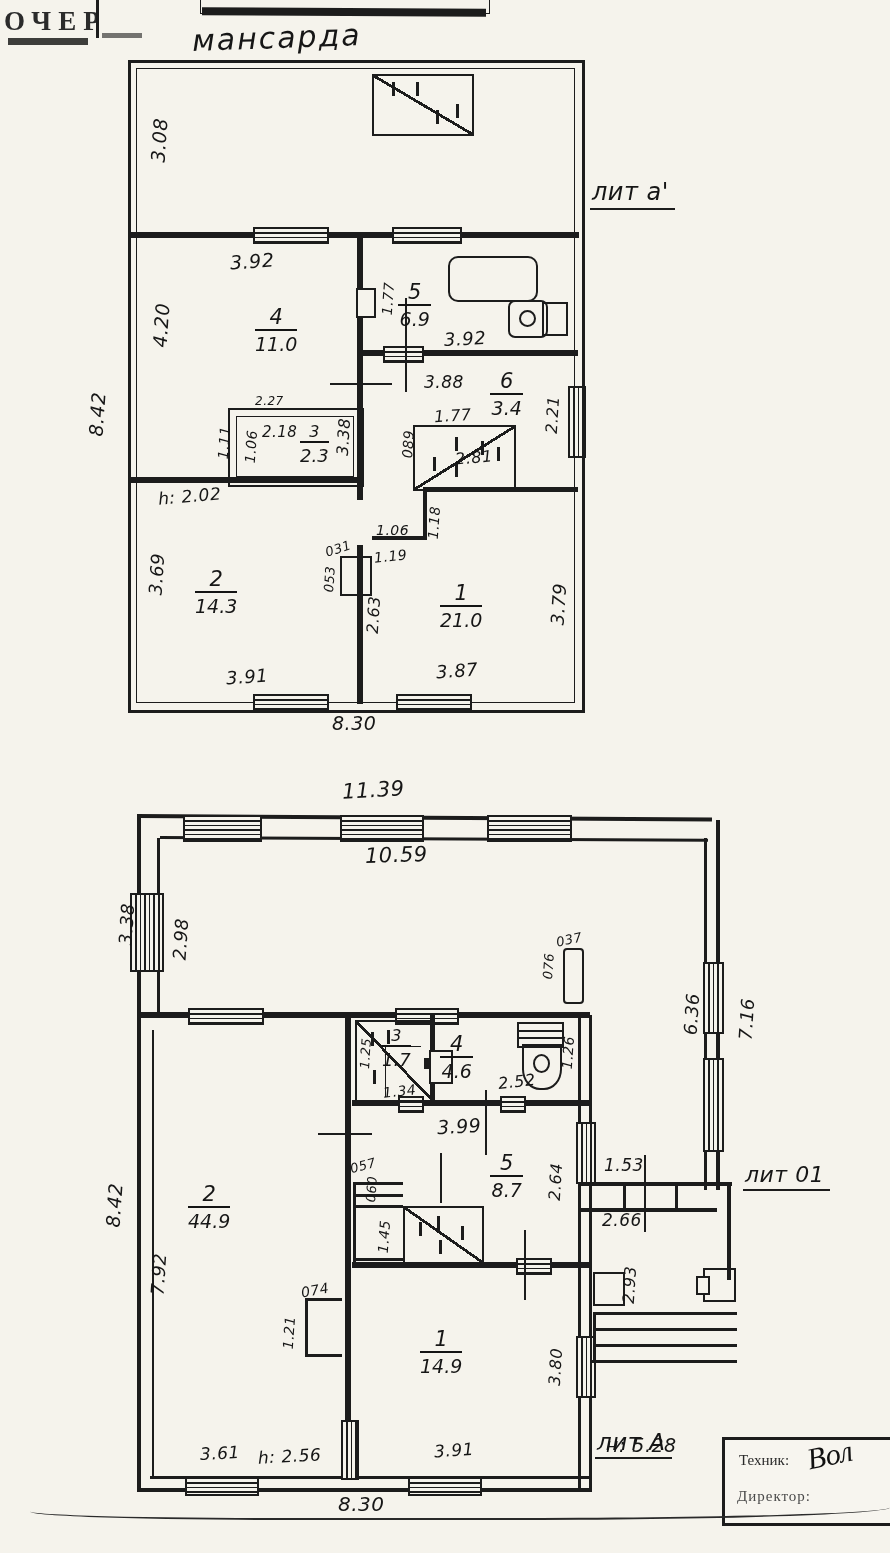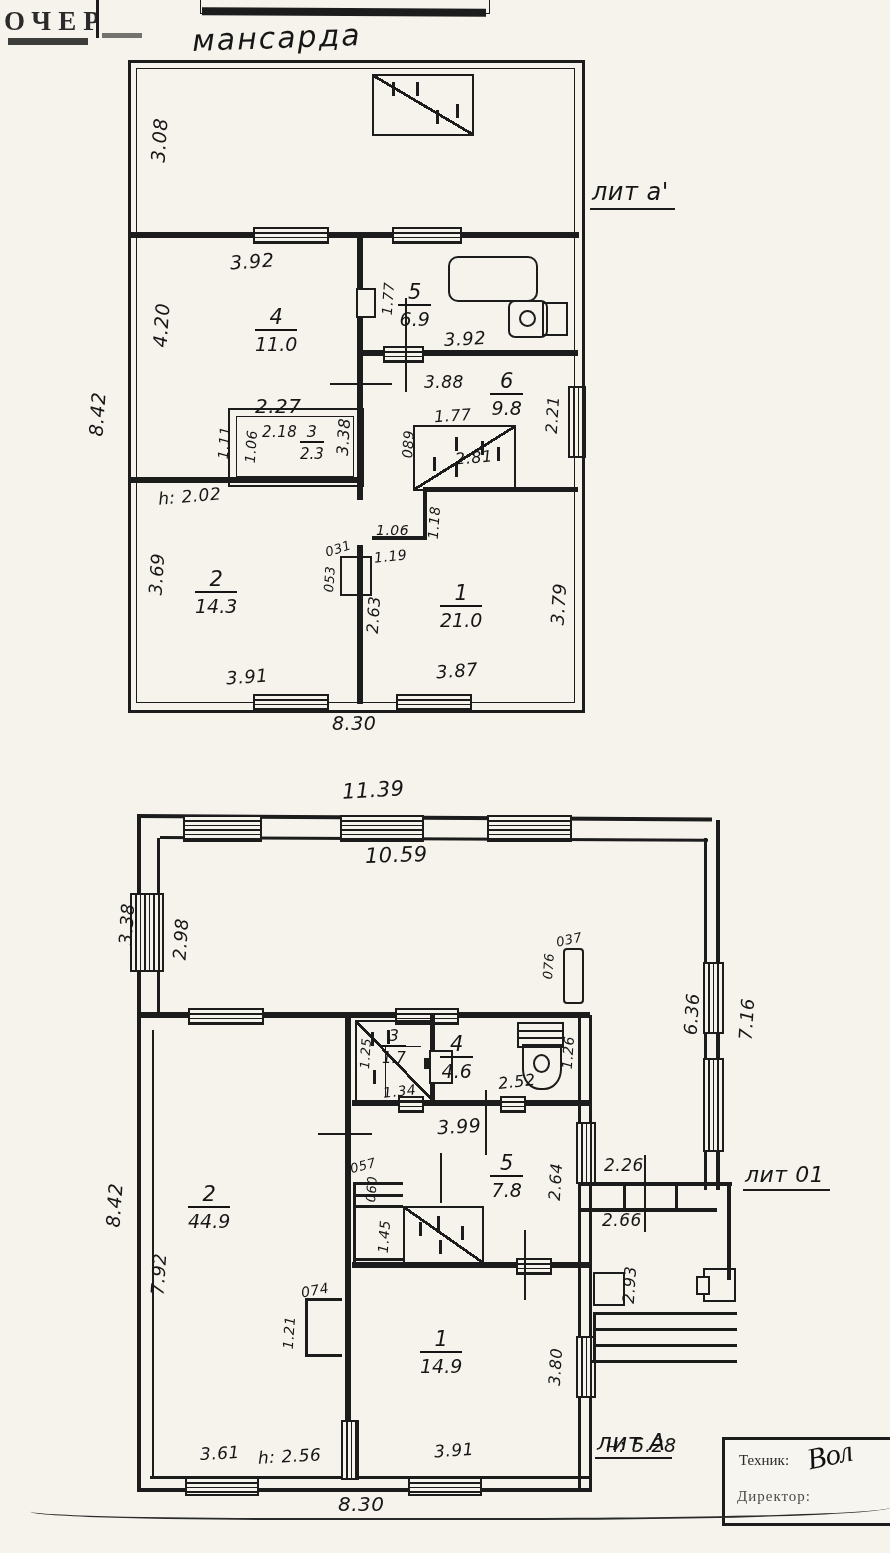--- a/index.html
+++ b/index.html
@@ -11,21 +11,21 @@
   .winh{position:absolute;border:2px solid #1c1c1c;background-color:#f5f3ec;
         background-image:repeating-linear-gradient(to bottom,transparent 0 3px,#1c1c1c 3px 4.6px);}
   .winv{position:absolute;border:2px solid #1c1c1c;background-color:#f5f3ec;
         background-image:repeating-linear-gradient(to right,transparent 0 3px,#1c1c1c 3px 4.6px);}
   .dim{position:absolute;font-style:italic;font-size:17px;letter-spacing:.5px;white-space:nowrap;}
   .vt{writing-mode:vertical-rl;transform:rotate(184deg);}
   .room{position:absolute;text-align:center;font-style:italic;}
   .room .num{display:block;font-size:21px;line-height:1.05;border-bottom:2px solid #141414;padding:0 10px 1px;}
   .room .area{display:block;font-size:19px;padding-top:2px;}
   .room.sm .num{font-size:16px;padding:0 6px 0;}
-  .room.sm .area{font-size:15px;}
+  .room.sm .area{font-size:18px;}
   .diag-up{background-image:linear-gradient(to top right,transparent calc(50% - 1.4px),#1c1c1c calc(50% - 1.4px),#1c1c1c calc(50% + 1.4px),transparent calc(50% + 1.4px));}
   .diag-dn{background-image:linear-gradient(to bottom right,transparent calc(50% - 1.4px),#1c1c1c calc(50% - 1.4px),#1c1c1c calc(50% + 1.4px),transparent calc(50% + 1.4px));}
   .tread{position:absolute;background:#1c1c1c;width:2.5px;height:14px;}
   .underl{border-bottom:2.5px solid #1c1c1c;padding:0 6px 2px 2px;}
   .serif{font-family:"Liberation Serif",serif;}
 </style>
 </head>
 <body>
 
 <div id="page">
@@ -97,21 +97,21 @@
   <div class="dim underl" style="left:590px;top:178px;font-size:24px;">лит а'</div>
   <div class="dim" style="left:230px;top:250px;font-size:19px;transform:rotate(-4deg);">3.92</div>
   <div class="dim vt" style="left:150px;top:303px;font-size:19px;">4.20</div>
   <div class="dim vt" style="left:86px;top:392px;font-size:19px;">8.42</div>
 
   <div class="room" style="left:255px;top:306px;">
     <span class="num">4</span>
     <span class="area">11.0</span>
   </div>
 
-  <div class="dim" style="left:255px;top:394px;font-size:20px;text-align:center;">2.27</div>
+  <div class="dim" style="left:255px;top:394px;font-size:12px;text-align:center;">2.27</div>
   <div class="dim" style="left:262px;top:423px;font-size:15px;">2.18</div>
   <div class="room sm" style="left:300px;top:424px;">
     <span class="num">3</span>
     <span class="area">2.3</span>
   </div>
   <div class="dim vt" style="left:216px;top:426px;font-size:14px;">1.11</div>
   <div class="dim vt" style="left:243px;top:430px;font-size:14px;">1.06</div>
   <div class="dim" style="left:158px;top:486px;font-size:17px;transform:rotate(-5deg);">h: 2.02</div>
 
   <div class="room" style="left:195px;top:568px;">
@@ -136,21 +136,21 @@
   <div class="room" style="left:398px;top:281px;">
     <span class="num">5</span>
     <span class="area">6.9</span>
   </div>
   <div class="dim vt" style="left:380px;top:282px;font-size:14px;">1.77</div>
   <div class="dim" style="left:444px;top:328px;font-size:18px;transform:rotate(-3deg);">3.92</div>
 
   <div class="dim" style="left:424px;top:372px;font-size:17px;">3.88</div>
   <div class="room" style="left:490px;top:370px;">
     <span class="num">6</span>
-    <span class="area">9.8</span>
+    <span class="area">3.4</span>
   </div>
   <div class="dim vt" style="left:543px;top:396px;font-size:16px;">2.21</div>
   <div class="dim" style="left:434px;top:406px;font-size:16px;transform:rotate(-4deg);">1.77</div>
   <div class="dim vt" style="left:400px;top:430px;font-size:14px;">089</div>
   <div class="dim" style="left:455px;top:448px;font-size:16px;transform:rotate(-5deg);">2.81</div>
   <div class="dim vt" style="left:334px;top:418px;font-size:16px;">3.38</div>
   <div class="dim vt" style="left:426px;top:506px;font-size:14px;">1.18</div>
   <div class="dim" style="left:376px;top:522px;font-size:14px;">1.06</div>
   <div class="dim" style="left:374px;top:548px;font-size:14px;transform:rotate(-6deg);">1.19</div>
 
@@ -280,38 +280,38 @@
   <div class="room" style="left:440px;top:1033px;">
     <span class="num">4</span>
     <span class="area">4.6</span>
   </div>
   <div class="dim" style="left:498px;top:1072px;font-size:16px;transform:rotate(-6deg);">2.52</div>
   <div class="dim vt" style="left:560px;top:1036px;font-size:14px;">1.26</div>
   <div class="dim" style="left:437px;top:1115px;font-size:19px;transform:rotate(-3deg);">3.99</div>
 
   <div class="room" style="left:490px;top:1152px;">
     <span class="num">5</span>
-    <span class="area">7.8</span>
+    <span class="area">8.7</span>
   </div>
   <div class="dim vt" style="left:546px;top:1163px;font-size:16px;">2.64</div>
   <div class="dim" style="left:350px;top:1158px;font-size:13px;transform:rotate(-15deg);">057</div>
   <div class="dim vt" style="left:364px;top:1176px;font-size:13px;">060</div>
   <div class="dim vt" style="left:376px;top:1220px;font-size:14px;">1.45</div>
 
   <div class="room" style="left:420px;top:1328px;">
     <span class="num">1</span>
     <span class="area">14.9</span>
   </div>
   <div class="dim vt" style="left:546px;top:1348px;font-size:16px;">3.80</div>
   <div class="dim" style="left:434px;top:1440px;font-size:17px;transform:rotate(-4deg);">3.91</div>
   <div class="dim" style="left:200px;top:1443px;font-size:17px;transform:rotate(-3deg);">3.61</div>
   <div class="dim" style="left:258px;top:1446px;font-size:17px;transform:rotate(-3deg);">h: 2.56</div>
   <div class="dim" style="left:338px;top:1492px;font-size:20px;">8.30</div>
 
-  <div class="dim" style="left:604px;top:1155px;font-size:17px;">2.26</div>
+  <div class="dim" style="left:604px;top:1155px;font-size:17px;">1.53</div>
   <div class="dim" style="left:602px;top:1210px;font-size:17px;">2.66</div>
   <div class="dim vt" style="left:620px;top:1266px;font-size:16px;">2.93</div>
 
   <div class="dim underl" style="left:595px;top:1398px;font-size:23px;margin-top:31px;">лит А</div>
   <div class="dim" style="left:606px;top:1434px;font-size:19px;">н: 5.28</div>
 
   <div class="bx" style="left:722px;top:1437px;width:165px;height:83px;border-width:3.5px;background:#f7f5ef;">
     <div class="serif" style="position:absolute;left:14px;top:12px;font-size:15px;color:#2a2a2a;">Техник:</div>
     <div class="serif" style="position:absolute;left:82px;top:-2px;font-size:30px;font-style:italic;transform:rotate(-12deg);color:#111;">Вол</div>
     <div class="serif" style="position:absolute;left:12px;top:48px;font-size:15px;color:#4a4a4a;letter-spacing:1px;">Директор:</div>

